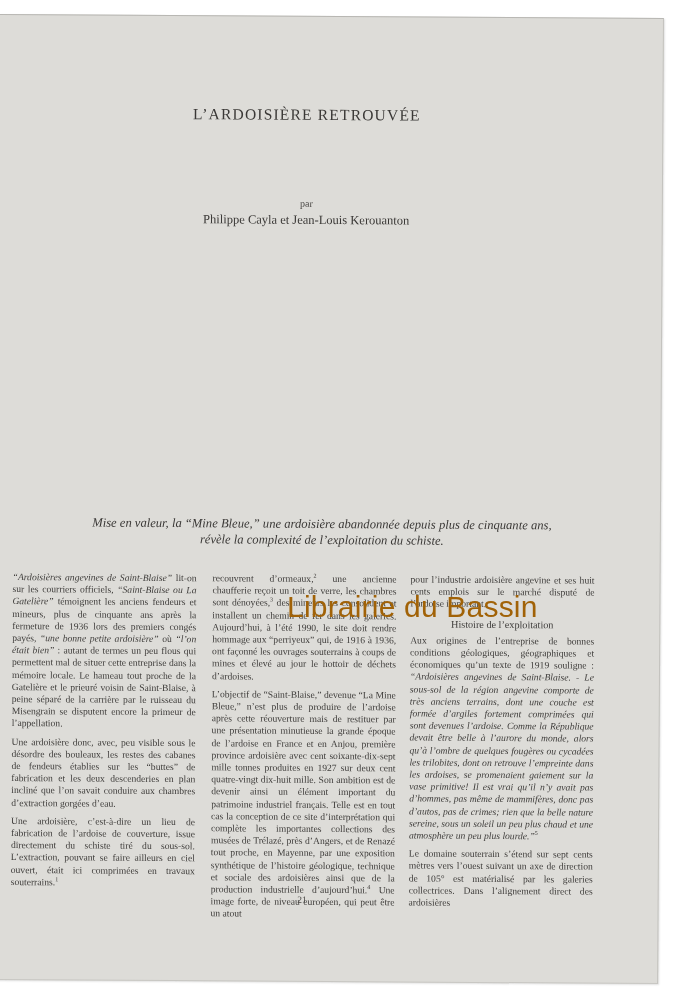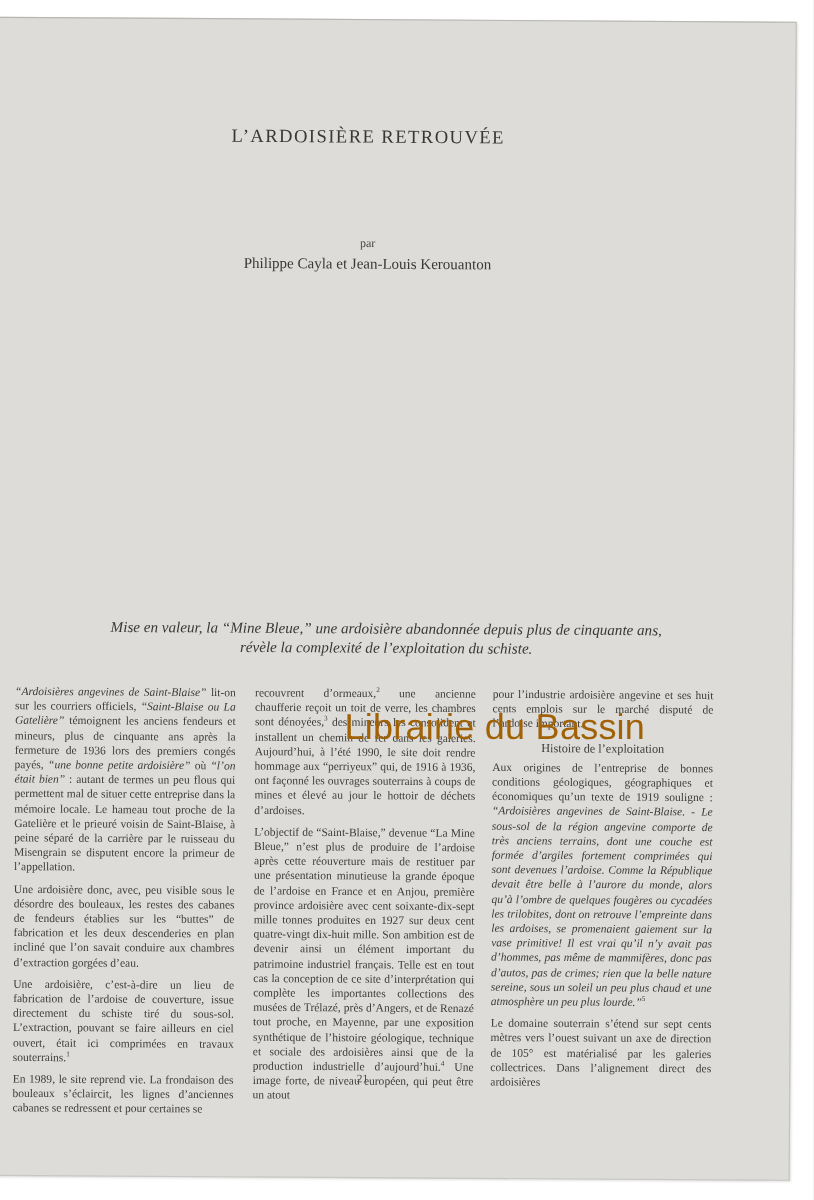--- a/index.html
+++ b/index.html
@@ -60,21 +60,20 @@
     <div>Mise en valeur, la “Mine Bleue,” une ardoisière abandonnée depuis plus de cinquante ans,</div>
     <div>révèle la complexité de l’exploitation du schiste.</div>
   </div>
 
   <div class="col col1">
     <p>
       <span class="it">“Ardoisières angevines de Saint-Blaise”</span><span> lit-on sur les courriers officiels, </span><span class="it">“Saint-Blaise ou La Gatelière”</span><span> témoignent les anciens fendeurs et mineurs, plus de cinquante ans après la fermeture de 1936 lors des premiers congés payés, </span><span class="it">“une bonne petite ardoisière”</span><span> où </span><span class="it">“l’on était bien”</span><span> : autant de termes un peu flous qui permettent mal de situer cette entreprise dans la mémoire locale. Le hameau tout proche de la Gatelière et le prieuré voisin de Saint-Blaise, à peine séparé de la carrière par le ruisseau du Misengrain se disputent encore la primeur de l’appellation.</span>
     </p>
     <p>Une ardoisière donc, avec, peu visible sous le désordre des bouleaux, les restes des cabanes de fendeurs établies sur les “buttes” de fabrication et les deux descenderies en plan incliné que l’on savait conduire aux chambres d’extraction gorgées d’eau.</p>
     <p><span>Une ardoisière, c’est-à-dire un lieu de fabrication de l’ardoise de couverture, issue directement du schiste tiré du sous-sol. L’extraction, pouvant se faire ailleurs en ciel ouvert, était ici comprimées en travaux souterrains.</span><sup>1</sup></p>
-    <p>En 1989, le site reprend vie. La frondaison des bouleaux s’éclaircit, les lignes d’anciennes cabanes se redressent et pour certaines se</p>
   </div>
 
   <div class="col col2">
     <p>
       <span>recouvrent d’ormeaux,</span><sup>2</sup><span> une ancienne chaufferie reçoit un toit de verre, les chambres sont dénoyées,</span><sup>3</sup><span> des mineurs les consolident et installent un chemin de fer dans les galeries. Aujourd’hui, à l’été 1990, le site doit rendre hommage aux “perriyeux” qui, de 1916 à 1936, ont façonné les ouvrages souterrains à coups de mines et élevé au jour le hottoir de déchets d’ardoises.</span>
     </p>
     <p>
       <span>L’objectif de “Saint-Blaise,” devenue “La Mine Bleue,” n’est plus de produire de l’ardoise après cette réouverture mais de restituer par une présentation minutieuse la grande époque de l’ardoise en France et en Anjou, première province ardoisière avec cent soixante-dix-sept mille tonnes produites en 1927 sur deux cent quatre-vingt dix-huit mille. Son ambition est de devenir ainsi un élément important du patrimoine industriel français. Telle est en tout cas la conception de ce site d’interprétation qui complète les importantes collections des musées de Trélazé, près d’Angers, et de Renazé tout proche, en Mayenne, par une exposition synthétique de l’histoire géologique, technique et sociale des ardoisières ainsi que de la production industrielle d’aujourd’hui.</span><sup>4</sup><span> Une image forte, de niveau européen, qui peut être un atout</span>
     </p>
   </div>

